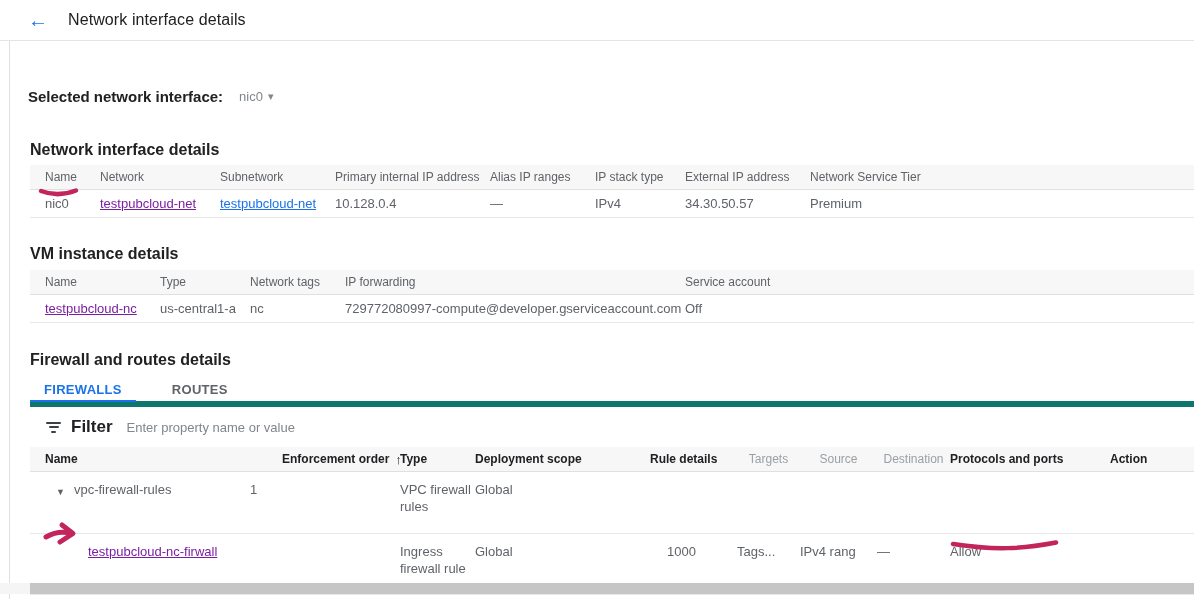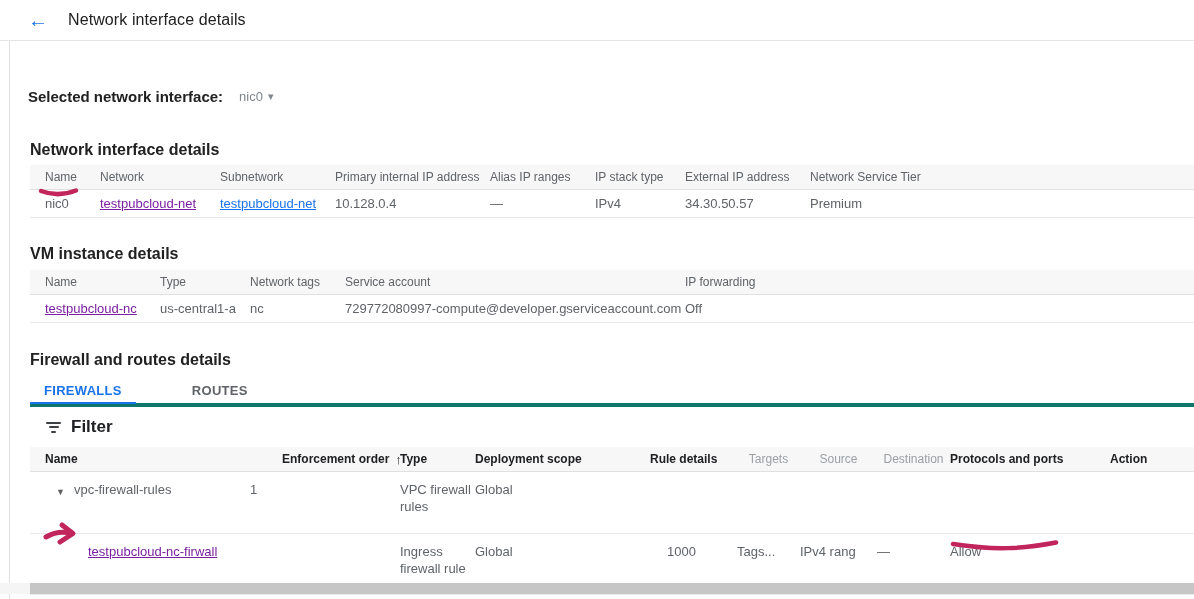--- a/index.html
+++ b/index.html
@@ -38,22 +38,22 @@
   .grid-vm  { grid-template-columns:130px 90px 95px 340px 509px; }
   .pad15 { padding-left:15px; }
 
   .tbl.nic { margin-top:6px; }
   .tbl.vm  { margin-top:7px; }
 
   a.vlink { color:#7b1fa2; text-decoration:underline; cursor:pointer; }
   a.blink { color:#1a73e8; text-decoration:underline; cursor:pointer; }
 
   
-  .tabbar { margin:9px 0 0 30px; width:1164px; height:29px; border-bottom:4px solid #0f766e;
-    display:flex; align-items:stretch;gap:20px; }
+  .tabbar { margin:9px 0 0 30px; width:1164px; height:29px; border-bottom:6px solid #0f766e;
+    display:flex; align-items:stretch; }
   .tab { padding:0 14px; display:flex; align-items:center; font-size:13px; font-weight:bold;
     letter-spacing:.3px; color:#5f6368; cursor:pointer; position:relative; }
   .tab.active { color:#1a73e8; }
   .tab.active::after { content:""; position:absolute; left:0; right:0; bottom:-1px; height:2px; background:#1a73e8; }
   .tab + .tab { margin-left:22px; }
 
   
   .filterbar { margin-left:30px; width:1164px; height:40px; display:flex; align-items:center; padding-left:16px; }
   .filter-icon { width:15px; height:11px; display:flex; flex-direction:column; justify-content:space-between; margin-right:10px; cursor:pointer; }
   .filter-icon span { display:block; height:2px; background:#3c4043; border-radius:1px; }
@@ -128,22 +128,22 @@
       <div class="cell">Premium</div>
     </div>
   </div>
 
   <div class="section-title vm">VM instance details</div>
   <div class="tbl vm">
     <div class="thead grid-vm">
       <div class="cell pad15">Name</div>
       <div class="cell">Type</div>
       <div class="cell">Network tags</div>
+      <div class="cell">IP forwarding</div>
       <div class="cell">Service account</div>
-      <div class="cell">IP forwarding</div>
     </div>
     <div class="trow grid-vm">
       <div class="cell pad15"><a class="vlink">testpubcloud-nc</a></div>
       <div class="cell">us-central1-a</div>
       <div class="cell">nc</div>
       <div class="cell">729772080997-compute@developer.gserviceaccount.com</div>
       <div class="cell">Off</div>
     </div>
   </div>
 
@@ -154,20 +154,21 @@
     <div class="tab">ROUTES</div>
   </div>
 
   <div class="filterbar">
     <span class="filter-icon">
         <span class="b1"></span>
         <span class="b2"></span>
         <span class="b3"></span>
       </span>
     <span class="filter-label">Filter</span>
+    <input class="filter-input" type="text" placeholder="Enter property name or value" style="">
   </div>
 
   <div class="tbl fwt">
     <div class="thead grid-fw">
       <div class="cell pad15">Name</div>
       <div class="cell th-flex">
         <span>Enforcement order</span>
         <span class="sort-icon">↑</span>
       </div>
       <div class="cell">Type</div>

